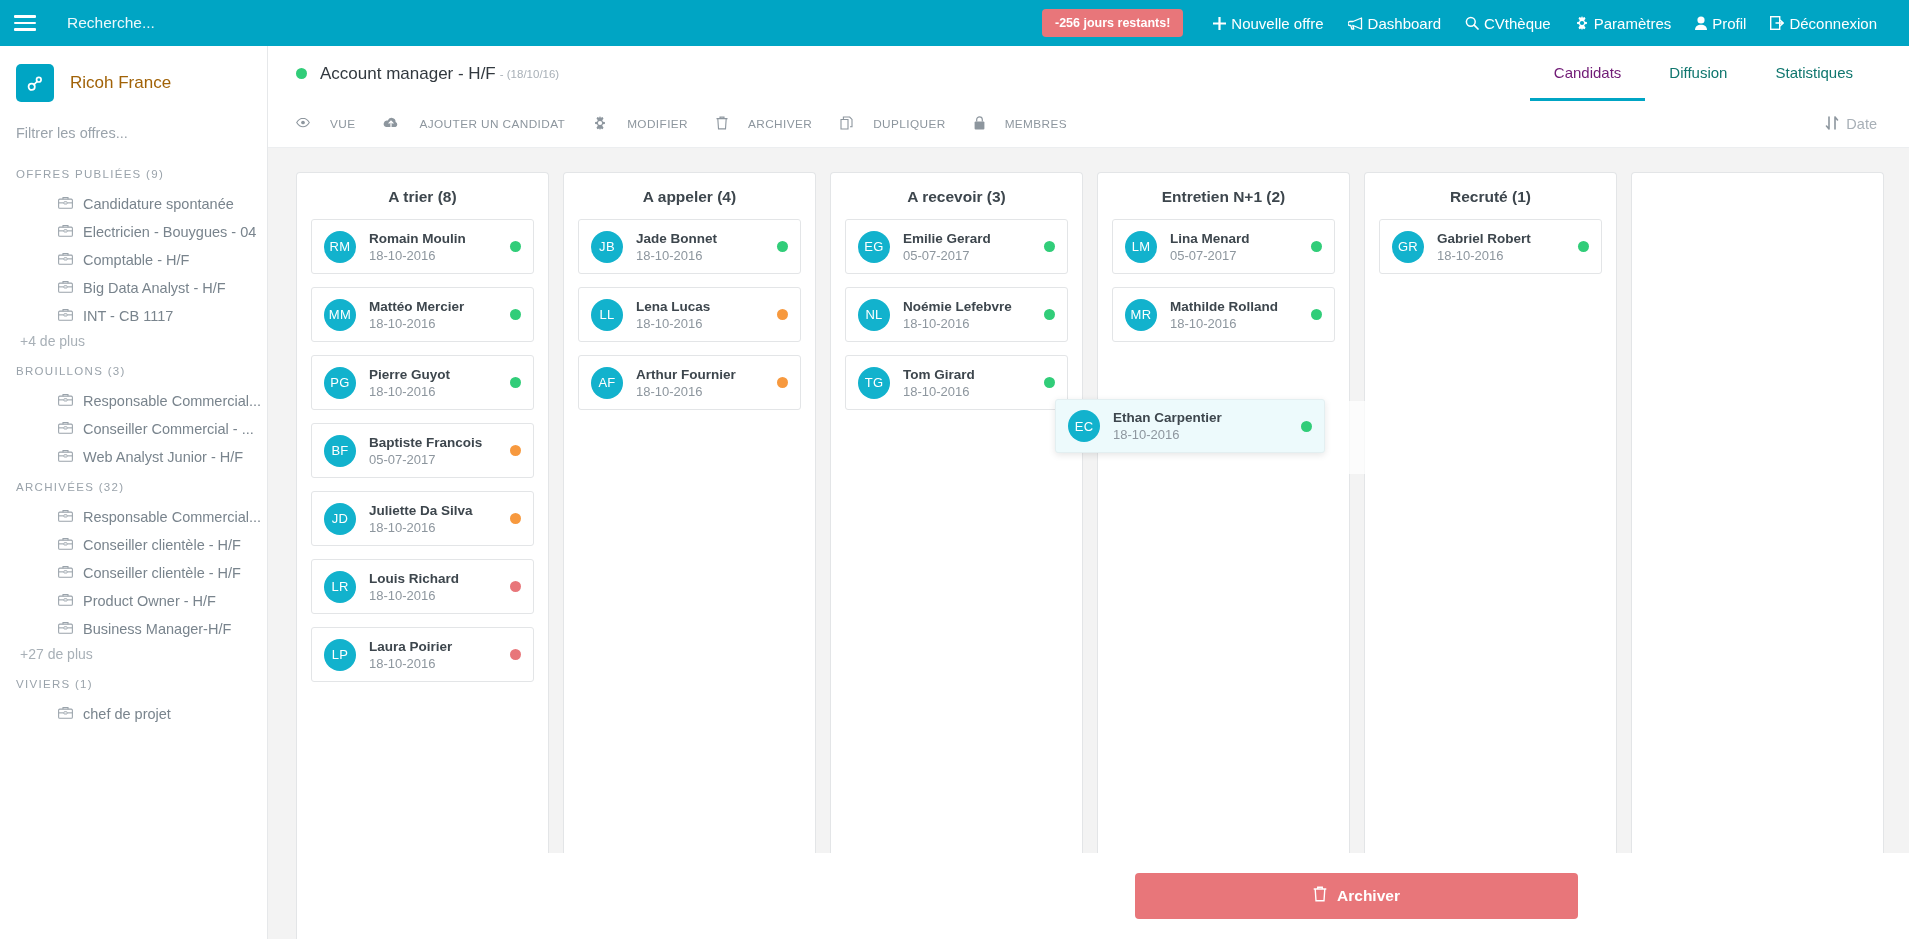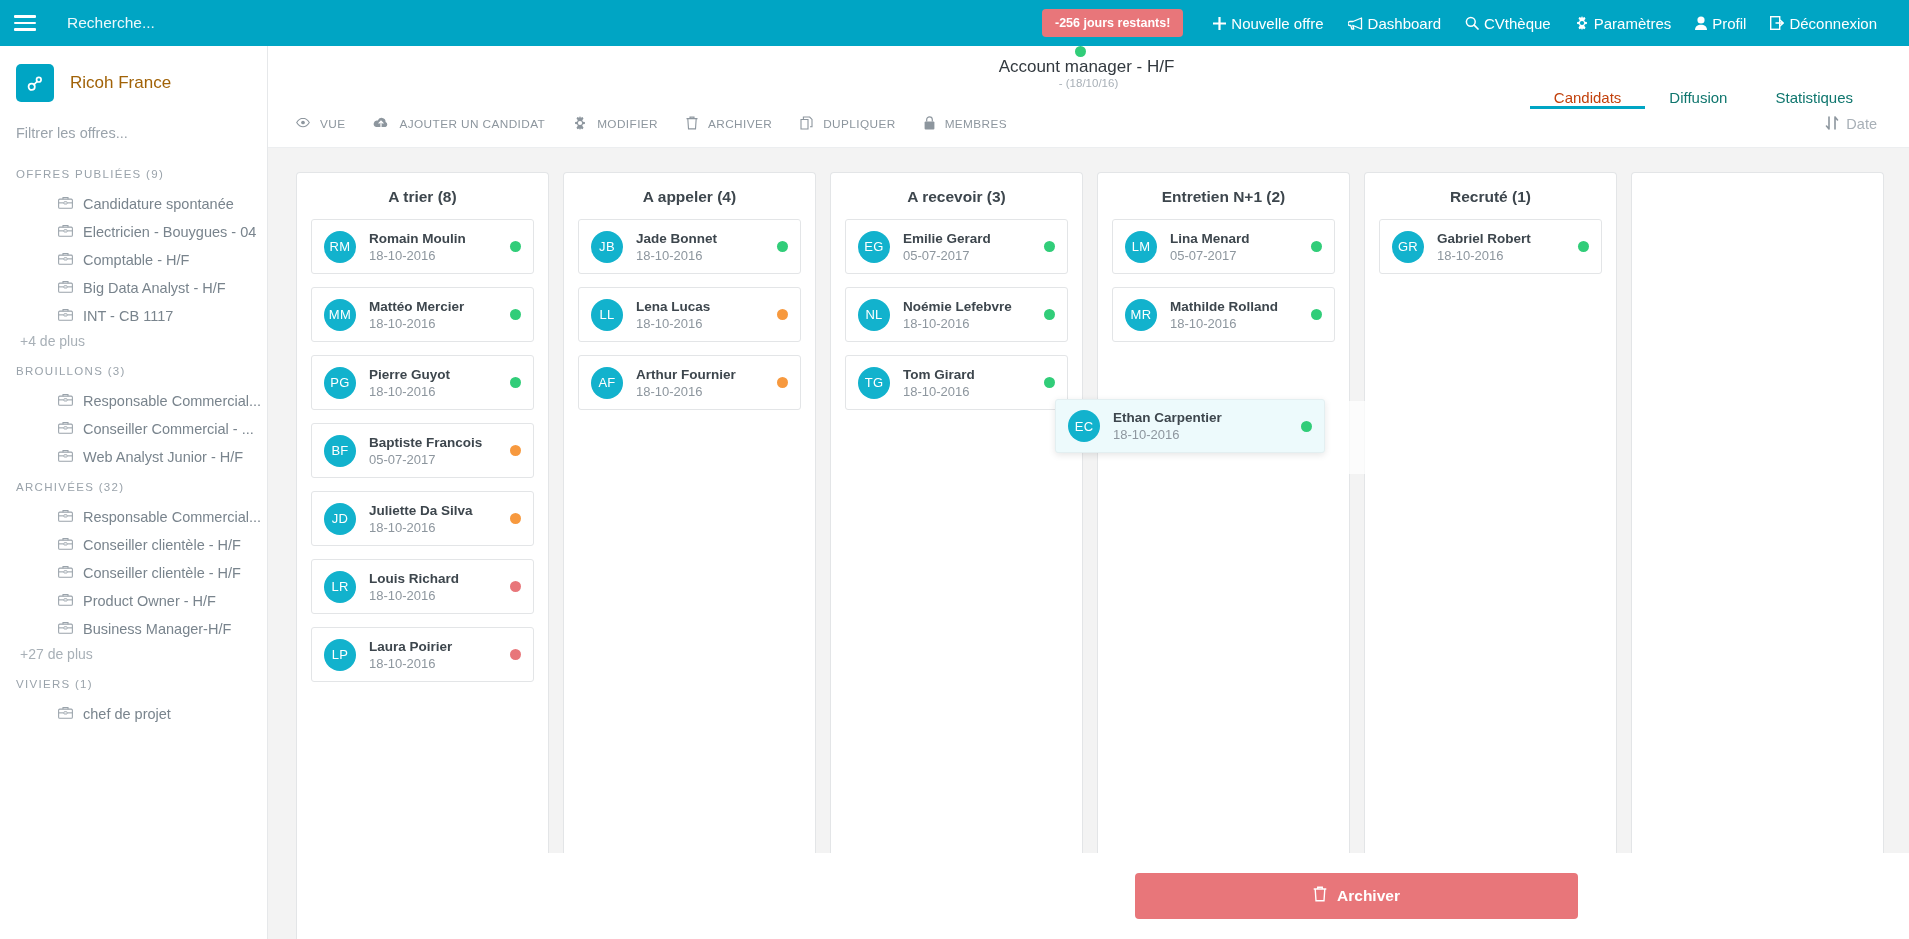--- a/index.html
+++ b/index.html
@@ -99,44 +99,43 @@
 
   
   .main {
     position: absolute; top: 46px; left: 268px;
     width: 1641px; height: 893px;
     background: #fff;
   }
   .page-head {
     height: 55px; display: flex; align-items: center;
     padding: 0 32px 0 28px;
-    flex-direction: column;
   }
   .dot-green {
     width: 11px; height: 11px; border-radius: 50%;
     background: #31cd79; margin-right: 13px; flex: 0 0 auto;
   }
   .page-title { font-size: 17px; color: #32393f; }
   .page-date { font-size: 11.5px; color: #a8b0b7; margin-left: 4px; }
 
   .tabs { margin-left: auto; display: flex; height: 55px; align-items: stretch; gap: 0; }
   .tab {
     display: flex; align-items: center; padding: 0 24px;
     font-size: 15px; color: #0f766e; cursor: pointer;
     border-bottom: 3px solid transparent;
   }
-  .tab.active { color: #c2410c; border-bottom-color: #00a5c4; }
+  .tab.active { color: #701a75; border-bottom-color: #00a5c4; }
 
   .action-bar {
     height: 47px; display: flex; align-items: center;
     padding: 0 32px 0 28px;
     border-bottom: 1px solid #eceef0;
   }
   .action {
-    display: flex; align-items: center; gap: 10px;
+    display: flex; align-items: center; gap: 20px;
     font-size: 11.8px; letter-spacing: .4px;
     color: #8d969e; text-transform: uppercase;
     margin-right: 28px; cursor: pointer; white-space: nowrap;
   }
   .sort-ctl {
     margin-left: auto; display: flex; align-items: center; gap: 7px;
     font-size: 14.5px; color: #a8b0b7; cursor: pointer;
   }
 
   

